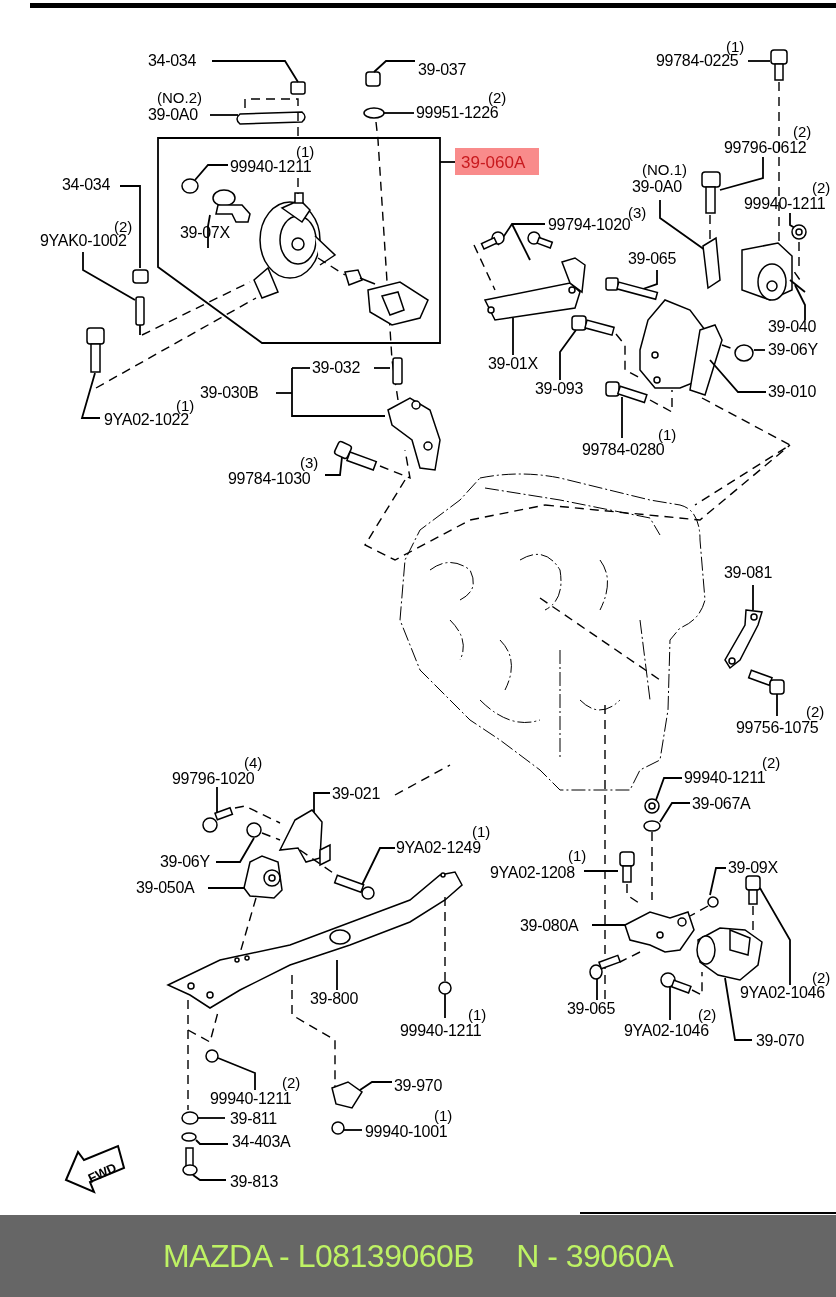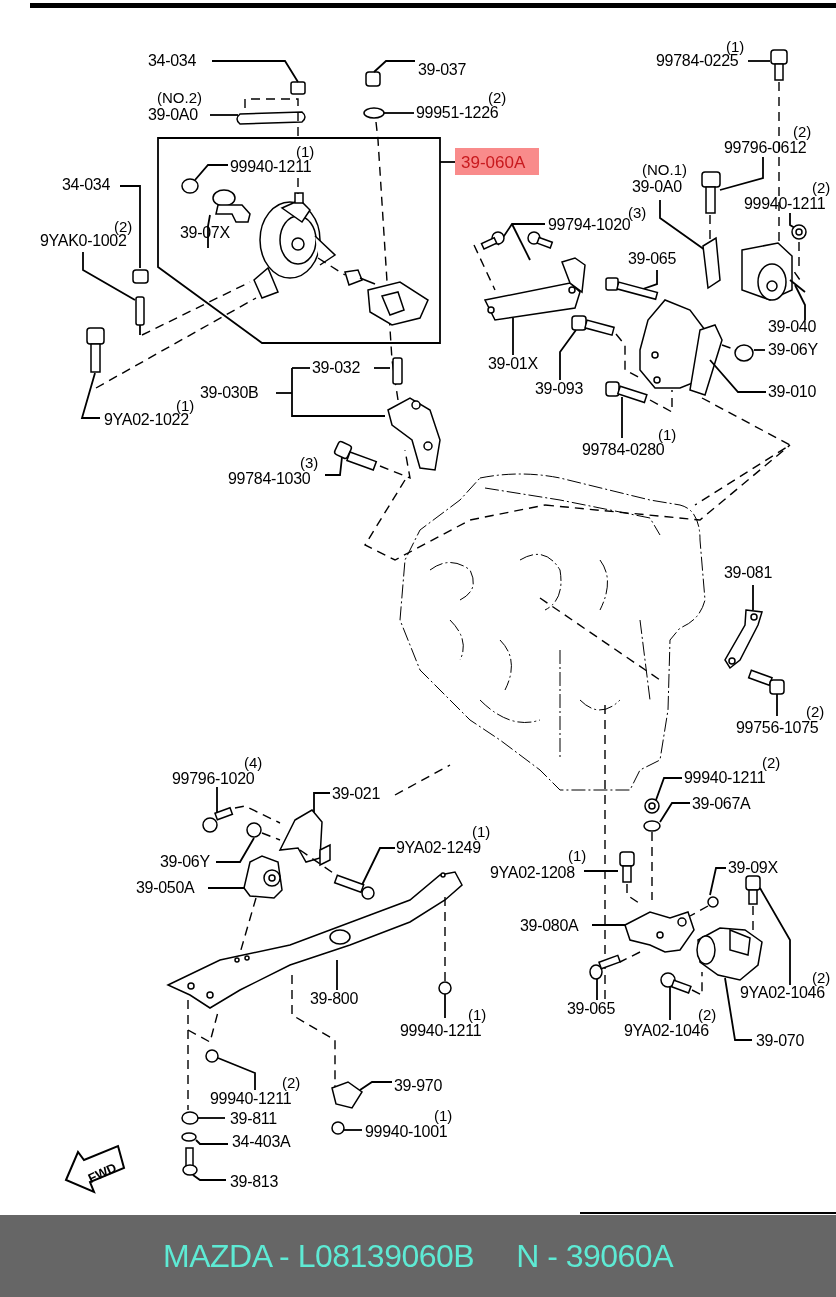--- a/index.html
+++ b/index.html
@@ -7,21 +7,21 @@
   #diagram{position:absolute;left:0;top:0;width:836px;height:1215px;}
   .lbl{font-family:"Liberation Sans",sans-serif;font-size:16px;fill:#000;letter-spacing:-0.3px;}
   .qty{font-family:"Liberation Sans",sans-serif;font-size:15px;fill:#000;}
   .ln{stroke:#000;stroke-width:1.8;fill:none;}
   .dash{stroke:#000;stroke-width:1.4;fill:none;stroke-dasharray:9 6;}
   .part{stroke:#000;stroke-width:1.5;fill:#fff;}
   .eng{stroke:#000;stroke-width:1;fill:none;stroke-dasharray:14 3 2 3;}
   .hl-rect{fill:#f98b8b;}
   .hl-text{font-family:"Liberation Sans",sans-serif;font-size:17px;fill:#c8191e;}
   #footer{position:absolute;left:0;top:1215px;width:836px;height:82px;background:#666666;display:flex;align-items:center;justify-content:center;}
-  #footer span{color:#5eead4;font-family:"Liberation Sans",sans-serif;font-size:32px;letter-spacing:-0.5px;white-space:pre;}
+  #footer span{color:#bef264;font-family:"Liberation Sans",sans-serif;font-size:32px;letter-spacing:-0.5px;white-space:pre;}
 </style>
 </head>
 <body>
 
 <svg id="diagram" viewBox="0 0 836 1215" xmlns="http://www.w3.org/2000/svg">
 
   <rect x="30" y="3" width="806" height="5" fill="#000"></rect>
 
   <path class="ln" d="M158 138 L440 138 L440 343 L262 343 L158 267 Z"></path>
   <line class="ln" x1="440" y1="162" x2="455" y2="162"></line>

